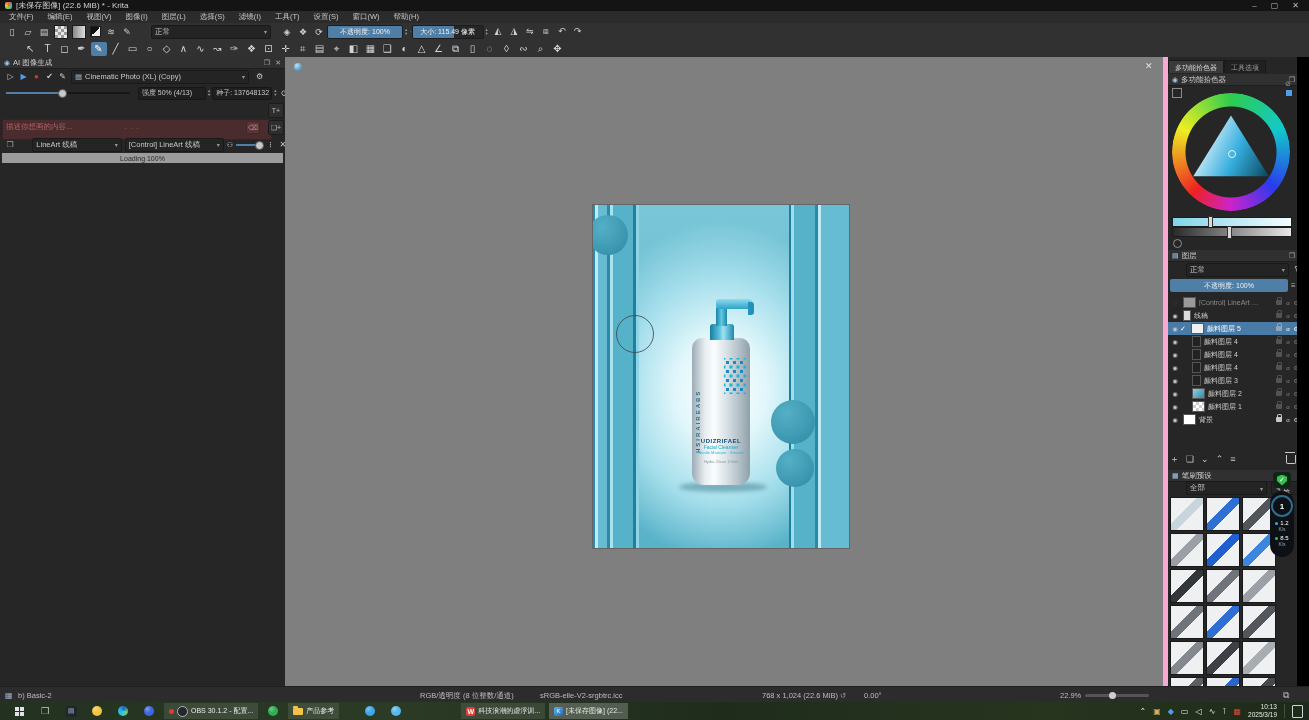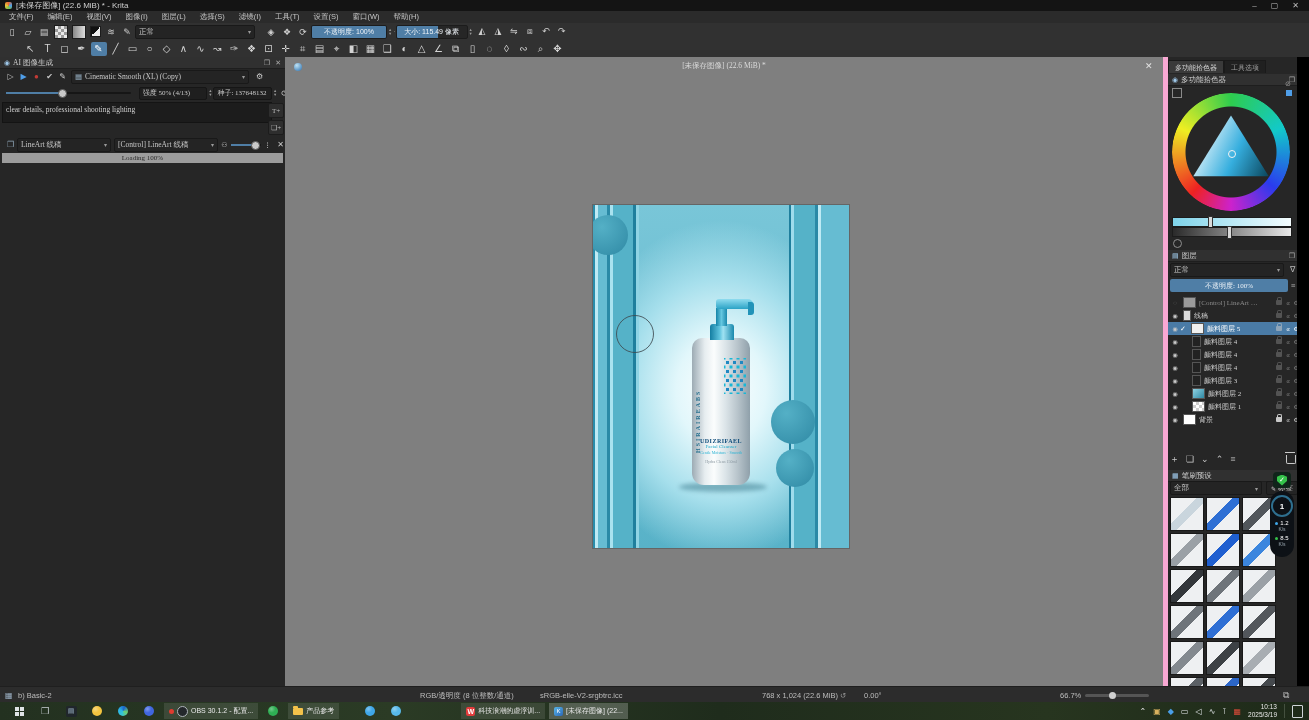--- a/index.html
+++ b/index.html
@@ -19,35 +19,35 @@
   .mi{padding:0 5px;}
   
   #toolbar1{position:absolute;left:0;top:23px;width:1309px;height:17px;background:#313131;
     border-bottom:1px solid #252525;display:flex;align-items:center;font-size:9px;color:#cfcfcf;}
   .tbi{width:14px;text-align:center;margin:0 1px;font-size:9px;}
   .chip{width:12px;height:12px;margin:0 2px;border:1px solid #1c1c1c;}
   #chip-checker{background:repeating-conic-gradient(#9a9a9a 0 25%,#e8e8e8 0 50%) 0 0/6px 6px;}
   #chip-grad{background:linear-gradient(90deg,#888,#ddd);}
   #chip-fgbg{background:linear-gradient(135deg,#111 50%,#eee 50%);width:9px;height:9px;}
   .dd{height:12px;background:#242424;border:1px solid #191919;color:#c9c9c9;display:flex;
-    align-items:center;font-size:7.5px;padding:0 3px;border-radius:2px;}
+    align-items:center;font-size:7.5px;padding:0 3px;border-radius:2px;margin-left:16px;}
   .dd .lbl{flex:1;white-space:nowrap;overflow:hidden;}
   .car::after{content:"▾";font-size:6px;color:#9a9a9a;margin-left:3px;}
   .sliderbox{height:12px;border-radius:2px;color:#eef3f8;font-size:7px;display:flex;
     align-items:center;justify-content:center;border:1px solid #1c1c1c;white-space:nowrap;}
   .spin{display:flex;flex-direction:column;justify-content:center;line-height:4px;
     font-size:4.5px;color:#9a9a9a;margin:0 2px;}
   
   #toolbox{position:absolute;left:0;top:40px;width:1309px;height:17px;background:#313131;
     border-bottom:1px solid #222;display:flex;align-items:center;padding-left:22px;}
   .tool{width:16px;height:14px;display:flex;align-items:center;justify-content:center;
     color:#d4d4d4;font-size:10px;border-radius:2px;margin:0 0.5px;}
   .tool.active{background:#4f7ea6;color:#fff;}
   
-  #main{position:absolute;left:0;top:57px;width:1140px;height:629px;font-family:Liberation Serif, serif;}
+  #main{position:absolute;left:0;top:57px;width:1140px;height:629px;}
   
   #left-docker{position:absolute;left:0;top:0;width:285px;height:629px;background:#262626;
     border-right:1px solid #1c1c1c;color:#c9c9c9;font-size:7.5px;}
   .dock-head{height:11px;background:#303030;display:flex;align-items:center;padding:0 4px;
     color:#cfcfcf;font-size:7.5px;border-bottom:1px solid #1e1e1e;}
   .dock-head .dico{margin-right:3px;font-size:7px;color:#9ec7e8;}
   .dock-head .flt{margin-left:auto;display:flex;gap:5px;font-size:7px;color:#a9a9a9;}
   #ai-row1{position:absolute;left:0;top:12px;width:285px;height:15px;display:flex;align-items:center;padding-left:4px;}
   .aib{width:13px;text-align:center;font-size:8px;}
   #ai-row2{position:absolute;left:0;top:29px;width:285px;height:14px;display:flex;align-items:center;padding-left:6px;}
@@ -323,21 +323,21 @@
         </span>
       </div>
       <div id="ai-row1">
         <span class="aib" style="color:#bdbdbd">▷</span>
         <span class="aib" style="color:#4f9ee8">▶</span>
         <span class="aib" style="color:#c23b36">●</span>
         <span class="aib">✔</span>
         <span class="aib">✎</span>
         <span class="dd car" style="width:170px;margin-left:2px">
           <span style="color:#8fa6b8;margin-right:3px">▦</span>
-          <span class="lbl">Cinematic Smooth (XL) (Copy)</span>
+          <span class="lbl">Cinematic Photo (XL) (Copy)</span>
         </span>
         <span class="aib" style="margin-left:4px">⚙</span>
       </div>
       <div id="ai-row2">
         <span class="track" style="width:128px">
           <span class="fill" style="width:45%"></span>
             <span class="knob" style="left:42%"></span>
         </span>
         <span class="valbox" style="width:62px;margin-left:8px">
           <span>强度 50% (4/13)</span>
@@ -348,24 +348,26 @@
           </span>
         <span class="valbox" style="width:52px">
           <span>种子: 137648132</span>
         </span>
         <span class="spin">
             <span>▴</span>
             <span>▾</span>
           </span>
         <span class="aib">⟳</span>
       </div>
-      <div id="ai-prompt">
-        <span>clear details, professional shooting lighting</span>
-      </div>
       <span class="side-btn" style="left:268px;top:46px">T+</span>
+      <div id="ai-neg">
+        <span>描述你想画的内容...</span>
+        <span class="grip">⌃⌃⌃</span>
+        <span class="side-btn" style="left:243px;top:1px;width:12px;height:11px;background:#5a3538;border-color:#40282a;color:#c08a8d">⌫</span>
+      </div>
       <span class="side-btn" style="left:268px;top:63px">❏+</span>
       <div id="ai-ctrl">
         <span class="aib" style="color:#8fa6b8">❒</span>
         <span class="dd car" style="width:86px">
           <span class="lbl">LineArt 线稿</span>
         </span>
         <span class="dd car" style="width:96px;margin-left:3px">
           <span class="lbl">[Control] LineArt 线稿</span>
         </span>
         <span class="aib" style="font-size:7px">⚇</span>
@@ -376,21 +378,20 @@
         <span class="aib">⁝</span>
         <span class="aib">✕</span>
       </div>
       <div id="ai-progress">
         <span>Loading 100%</span>
       </div>
     </div>
 
     <div id="canvas-area">
       <span id="sub-icon"></span>
-      <div id="sub-title">[未保存图像] (22.6 MiB) *</div>
       <span id="sub-close">✕</span>
 
       <div id="art">
         <div class="pl"></div>
         <div class="pr"></div>
         <div class="tealc" style="left:-5px;top:10px;width:40px;height:40px"></div>
         <div class="tealc" style="left:178px;top:195px;width:44px;height:44px"></div>
         <div class="tealc" style="left:183px;top:244px;width:38px;height:38px"></div>
         <div id="bottle-shadow"></div>
         <div id="bottle-body"></div>
@@ -631,21 +632,21 @@
   </div>
 
   <div id="statusbar">
     <span class="abs" style="left:5px;top:4px;color:#9fb4c8;font-size:8px">▦</span>
     <span class="abs" style="left:18px;top:4px">b) Basic-2</span>
     <span class="abs" style="left:420px;top:4px">RGB/透明度 (8 位整数/通道)</span>
     <span class="abs" style="left:540px;top:4px">sRGB-elle-V2-srgbtrc.icc</span>
     <span class="abs" style="left:762px;top:4px">768 x 1,024 (22.6 MiB)</span>
     <span class="abs" style="left:840px;top:4px;color:#9a9a9a">↺</span>
     <span class="abs" style="left:864px;top:4px">0.00°</span>
-    <span class="abs" style="left:1060px;top:4px">66.7%</span>
+    <span class="abs" style="left:1060px;top:4px">22.9%</span>
     <span id="sb-zoomtrack">
         <span id="sb-zoomknob"></span>
       </span>
     <span class="abs" style="left:1283px;top:3px;color:#bdbdbd;font-size:9px">⧉</span>
   </div>
 
   <div id="taskbar">
     <div id="tb-left">
         <span class="tb-ico">
           <span id="tb-start">

